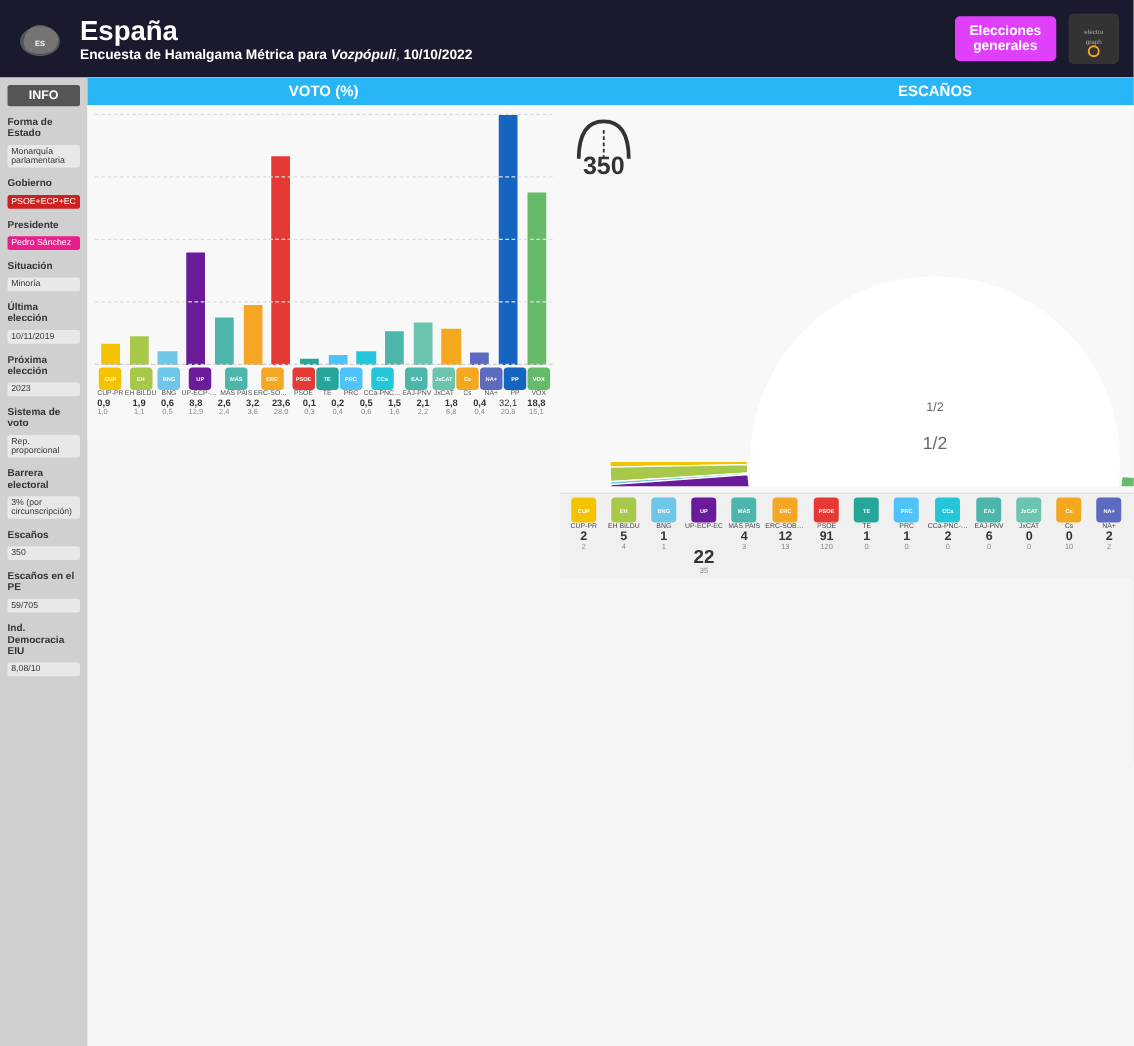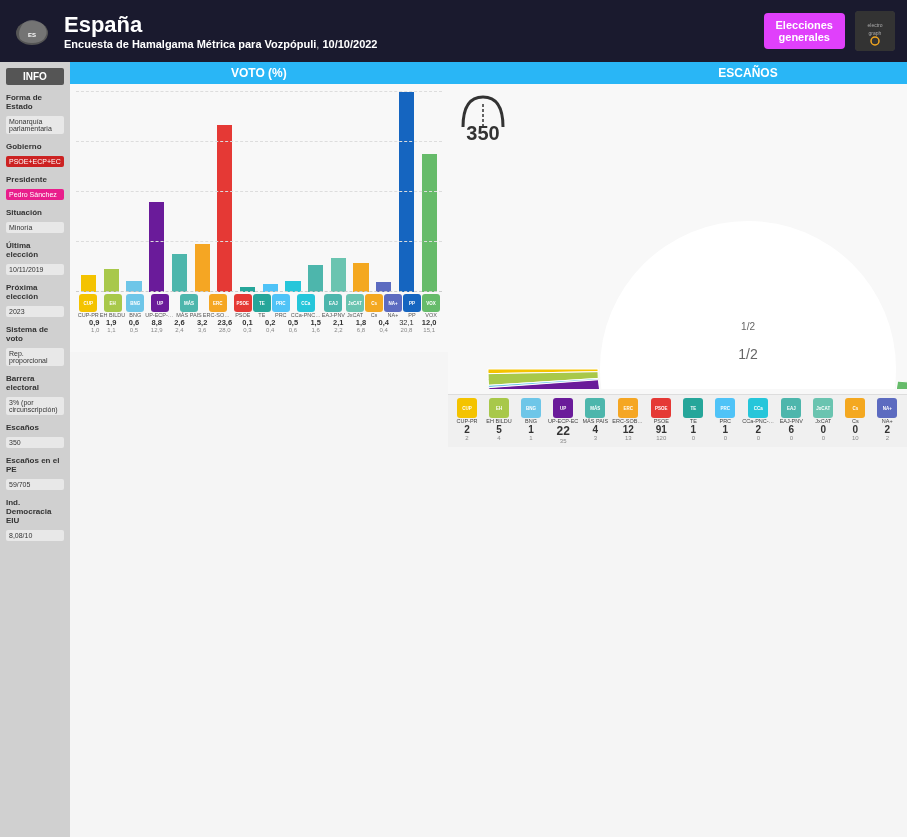--- a/index.html
+++ b/index.html
@@ -56,21 +56,21 @@
         <path d="M8,18 Q10,12 15,10 Q20,8 25,10 Q32,12 34,18 Q36,22 32,28 Q28,32 20,32 Q12,32 8,28 Q6,22 8,18Z" fill="#888" opacity="0.6"></path>
         <text x="20" y="26" text-anchor="middle" font-size="6" fill="white" font-weight="bold">ES</text>
       </svg>
     </div>
     <div class="header-text">
       <h1>España</h1>
       <p>
         <span>Encuesta de</span>
         <span style="font-weight:bold;color:white;">Hamalgama Métrica</span>
         <span>para</span>
-        <span style="font-weight:bold;color:white;">Vozpópuli</span>,
+        <span style="font-weight:bold;color:white;font-style:italic;">Vozpópuli</span>,
         <span>10/10/2022</span>
       </p>
     </div>
     <div class="header-right">
       <div class="elecciones-badge">
         <div>Elecciones</div>
         <div>generales</div>
       </div>
       <div class="electograph-logo">
         <svg viewBox="0 0 40 40" width="40" height="40">
@@ -237,21 +237,21 @@
               <div style="flex: 1 1 0%; display: flex; flex-direction: column; align-items: center;">
                 <div style="width: 18px; height: 18px; background: rgb(21, 101, 192); border-radius: 3px; display: flex; align-items: center; justify-content: center; font-size: 4.5px; color: white; font-weight: bold; overflow: hidden;">PP</div>
                 <div style="font-size: 5.5px; color: rgb(85, 85, 85); text-align: center; max-width: 30px; overflow: hidden; white-space: nowrap; text-overflow: ellipsis;">PP</div>
               </div>
               <div style="flex: 1 1 0%; display: flex; flex-direction: column; align-items: center;">
                 <div style="width: 18px; height: 18px; background: rgb(102, 187, 106); border-radius: 3px; display: flex; align-items: center; justify-content: center; font-size: 4.5px; color: white; font-weight: bold; overflow: hidden;">VOX</div>
                 <div style="font-size: 5.5px; color: rgb(85, 85, 85); text-align: center; max-width: 30px; overflow: hidden; white-space: nowrap; text-overflow: ellipsis;">VOX</div>
               </div>
             </div>
           <div style="display:flex; gap:1px; padding:0 2px;" id="party-values-bar">
-          <div style="flex: 1 1 0%; display: flex; flex-direction: column; align-items: flex-end;">
+          <div style="flex: 1 1 0%; display: flex; flex-direction: column; align-items: flex-start;">
                 <div style="font-size: 7.5px; font-weight: bold; color: rgb(51, 51, 51); text-align: center;">0,9</div>
                 <div style="font-size: 6px; color: rgb(136, 136, 136); text-align: center;">1,0</div>
               </div>
               <div style="flex: 1 1 0%; display: flex; flex-direction: column; align-items: center;">
                 <div style="font-size: 7.5px; font-weight: bold; color: rgb(51, 51, 51); text-align: center;">1,9</div>
                 <div style="font-size: 6px; color: rgb(136, 136, 136); text-align: center;">1,1</div>
               </div>
               <div style="flex: 1 1 0%; display: flex; flex-direction: column; align-items: center;">
                 <div style="font-size: 7.5px; font-weight: bold; color: rgb(51, 51, 51); text-align: center;">0,6</div>
                 <div style="font-size: 6px; color: rgb(136, 136, 136); text-align: center;">0,5</div>
@@ -298,21 +298,21 @@
               </div>
               <div style="flex: 1 1 0%; display: flex; flex-direction: column; align-items: center;">
                 <div style="font-size: 7.5px; font-weight: bold; color: rgb(51, 51, 51); text-align: center;">0,4</div>
                 <div style="font-size: 6px; color: rgb(136, 136, 136); text-align: center;">0,4</div>
               </div>
               <div style="flex: 1 1 0%; display: flex; flex-direction: column; align-items: center;">
                 <div style="font-size: 7.5px; font-weight: normal; color: rgb(51, 51, 51); text-align: center;">32,1</div>
                 <div style="font-size: 6px; color: rgb(136, 136, 136); text-align: center;">20,8</div>
               </div>
               <div style="flex: 1 1 0%; display: flex; flex-direction: column; align-items: center;">
-                <div style="font-size: 7.5px; font-weight: bold; color: rgb(51, 51, 51); text-align: center;">12,0</div>
+                <div style="font-size: 7.5px; font-weight: bold; color: rgb(51, 51, 51); text-align: center;">18,8</div>
                 <div style="font-size: 6px; color: rgb(136, 136, 136); text-align: center;">15,1</div>
               </div>
             </div>
         </div>
       </div>
 
       <div class="escanos-section">
         <div class="escanos-title">ESCAÑOS</div>
 
         <div style="position:relative; display:flex; flex-direction:column; align-items:center; height:310px; background:#f8f8f8; overflow:hidden;">
@@ -363,21 +363,21 @@
             </div>
             <div style="display: flex; flex-direction: column; align-items: center; min-width: 30px;">
               <div style="width: 20px; height: 20px; background: rgb(110, 198, 232); border-radius: 3px; display: flex; align-items: center; justify-content: center; font-size: 4.5px; color: white; font-weight: bold;">BNG</div>
               <div style="font-size: 5.5px; color: rgb(68, 68, 68); text-align: center; max-width: 32px; overflow: hidden; white-space: nowrap; text-overflow: ellipsis;">BNG</div>
               <div style="font-size: 10px; font-weight: bold; color: rgb(51, 51, 51); text-align: center;">1</div>
               <div style="font-size: 6px; color: rgb(136, 136, 136); text-align: center;">1</div>
             </div>
             <div style="display: flex; flex-direction: column; align-items: center; min-width: 30px;">
               <div style="width: 20px; height: 20px; background: rgb(106, 27, 154); border-radius: 3px; display: flex; align-items: center; justify-content: center; font-size: 4.5px; color: white; font-weight: bold;">UP</div>
               <div style="font-size: 5.5px; color: rgb(68, 68, 68); text-align: center; max-width: 32px; overflow: hidden; white-space: nowrap; text-overflow: ellipsis;">UP-ECP-EC</div>
-              <div style="font-size: 12px; font-weight: bold; color: rgb(51, 51, 51); text-align: center;">22</div>
+              <div style="font-size: 15px; font-weight: bold; color: rgb(51, 51, 51); text-align: center; margin-top: 13px;">22</div>
               <div style="font-size: 6px; color: rgb(136, 136, 136); text-align: center;">35</div>
             </div>
             <div style="display: flex; flex-direction: column; align-items: center; min-width: 30px;">
               <div style="width: 20px; height: 20px; background: rgb(77, 182, 172); border-radius: 3px; display: flex; align-items: center; justify-content: center; font-size: 4.5px; color: white; font-weight: bold;">MÁS</div>
               <div style="font-size: 5.5px; color: rgb(68, 68, 68); text-align: center; max-width: 32px; overflow: hidden; white-space: nowrap; text-overflow: ellipsis;">MÁS PAIS</div>
               <div style="font-size: 10px; font-weight: bold; color: rgb(51, 51, 51); text-align: center;">4</div>
               <div style="font-size: 6px; color: rgb(136, 136, 136); text-align: center;">3</div>
             </div>
             <div style="display: flex; flex-direction: column; align-items: center; min-width: 30px;">
               <div style="width: 20px; height: 20px; background: rgb(245, 166, 35); border-radius: 3px; display: flex; align-items: center; justify-content: center; font-size: 4.5px; color: white; font-weight: bold;">ERC</div>

